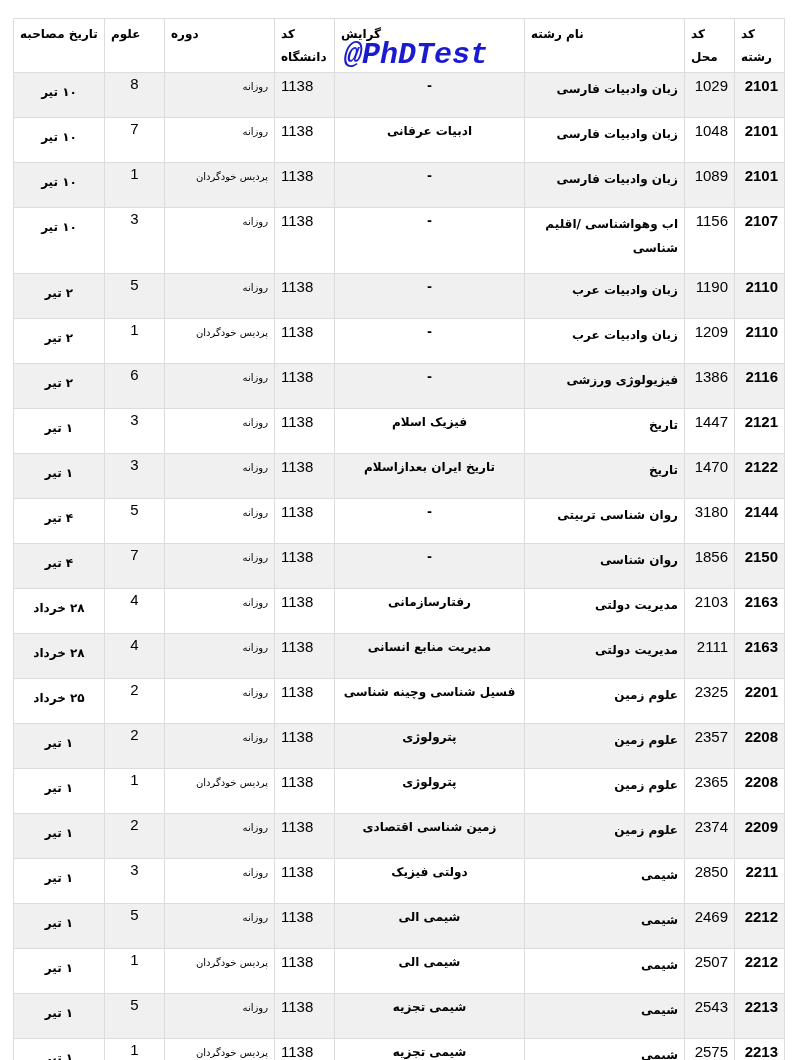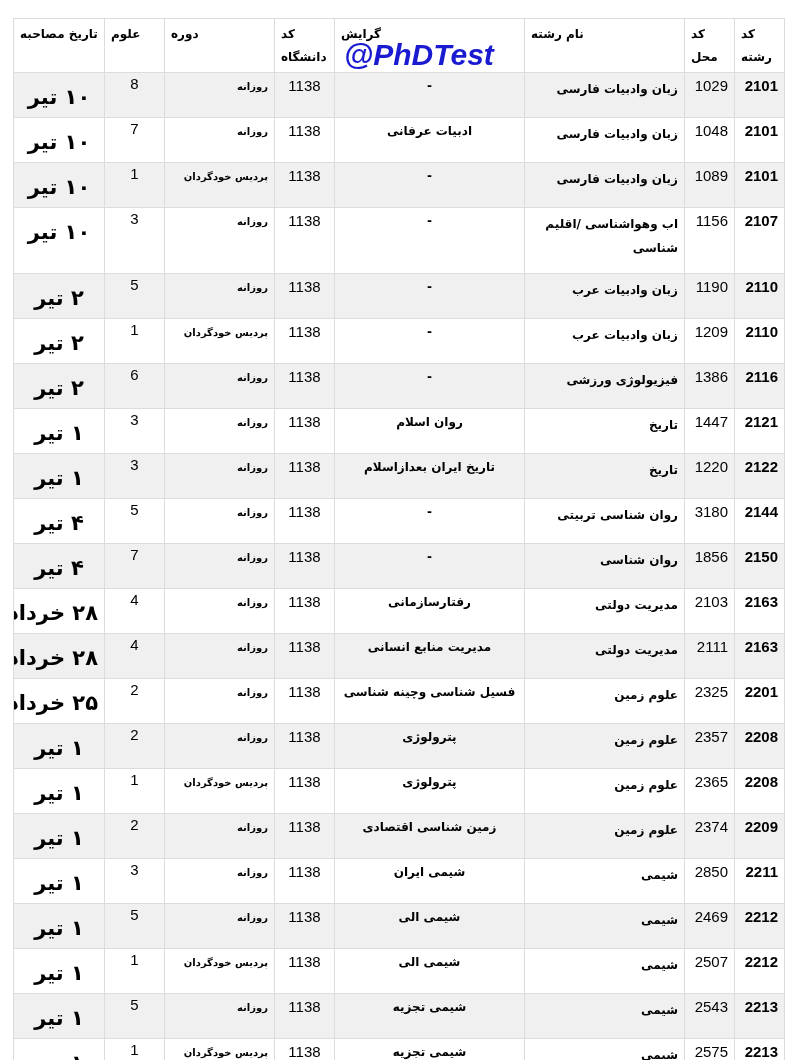--- a/index.html
+++ b/index.html
@@ -10,25 +10,25 @@
   .tbl td, .tbl th { border: 1px solid #dcdcdc; padding: 0 6px; vertical-align: top; overflow: hidden; }
   .tbl th { font-weight: bold; font-size: 12px; height: 49px; text-align: left; line-height: 23px; padding-top: 4px; }
   .tbl tr.row td { height: 32px; }
   .tbl tr.row.tall td { height: 53px; }
   .tbl tr.row:nth-child(odd) td { background: #f0f0f0; }
   .tbl tr.row:nth-child(even) td { background: #ffffff; }
   .c-code { font-family: "Liberation Sans", sans-serif; font-weight: bold; font-size: 15px; text-align: right; padding-top: 4px !important; margin-top: 36px; }
   .c-loc { font-family: "Liberation Sans", sans-serif; font-size: 15px; padding-top: 4px !important; }
   .c-name { font-size: 12px; font-weight: bold; text-align: right; line-height: 24px; padding-top: 4px !important; margin-left: 48px; }
   .c-trend { font-size: 12px; font-weight: bold; text-align: center; padding-top: 6px !important; }
-  .c-uni { font-family: "Liberation Sans", sans-serif; font-size: 15px; text-align: center; padding-top: 4px !important; }
-  .c-period { font-size: 10px; font-weight: bold; text-align: right; padding-top: 8px !important; }
+  .c-uni { font-family: "Liberation Sans", sans-serif; font-size: 15px; text-align: left; padding-top: 4px !important; }
+  .c-period { font-size: 10px; font-weight: normal; text-align: right; padding-top: 8px !important; }
   .c-cap { font-family: "Liberation Sans", sans-serif; font-size: 15px; text-align: center; padding-top: 2px !important; }
-  .c-date { font-weight: bold; font-size: 21px; text-align: center; padding-top: 12px !important; white-space: nowrap; margin-left: 43px; }
-  .watermark { position: absolute; left: 344px; top: 38px; font-family: Liberation Sans, sans-serif;
+  .c-date { font-weight: bold; font-size: 12px; text-align: center; padding-top: 12px !important; white-space: nowrap; margin-left: 43px; }
+  .watermark { position: absolute; left: 344px; top: 38px; font-family: Liberation Mono, monospace;
                font-weight: bold; font-style: italic; font-size: 30px; color: #1a1ad0; letter-spacing: 0px;
                pointer-events: none; }
 </style>
 </head>
 <body>
 
 <table class="tbl">
   <colgroup>
     <col style="width:50px">
     <col style="width:50px">
@@ -119,29 +119,29 @@
         <td class="c-trend">-</td>
         <td class="c-uni">1138</td>
         <td class="c-period">روزانه</td>
         <td class="c-cap">6</td>
         <td class="c-date">۲ تیر</td>
       </tr>
       <tr class="row">
         <td class="c-code">2121</td>
         <td class="c-loc">1447</td>
         <td class="c-name">تاریخ</td>
-        <td class="c-trend">روان اسلام</td>
+        <td class="c-trend">فیزیک اسلام</td>
         <td class="c-uni">1138</td>
         <td class="c-period">روزانه</td>
         <td class="c-cap">3</td>
         <td class="c-date">۱ تیر</td>
       </tr>
       <tr class="row">
         <td class="c-code">2122</td>
-        <td class="c-loc">1220</td>
+        <td class="c-loc">1470</td>
         <td class="c-name">تاریخ</td>
         <td class="c-trend">تاریخ ایران بعدازاسلام</td>
         <td class="c-uni">1138</td>
         <td class="c-period">روزانه</td>
         <td class="c-cap">3</td>
         <td class="c-date">۱ تیر</td>
       </tr>
       <tr class="row">
         <td class="c-code">2144</td>
         <td class="c-loc">3180</td>
@@ -219,21 +219,21 @@
         <td class="c-trend">زمین شناسی اقتصادی</td>
         <td class="c-uni">1138</td>
         <td class="c-period">روزانه</td>
         <td class="c-cap">2</td>
         <td class="c-date">۱ تیر</td>
       </tr>
       <tr class="row">
         <td class="c-code">2211</td>
         <td class="c-loc">2850</td>
         <td class="c-name">شیمی</td>
-        <td class="c-trend">شیمی ایران</td>
+        <td class="c-trend">دولتی فیزیک</td>
         <td class="c-uni">1138</td>
         <td class="c-period">روزانه</td>
         <td class="c-cap">3</td>
         <td class="c-date">۱ تیر</td>
       </tr>
       <tr class="row">
         <td class="c-code">2212</td>
         <td class="c-loc">2469</td>
         <td class="c-name">شیمی</td>
         <td class="c-trend">شیمی الی</td>

